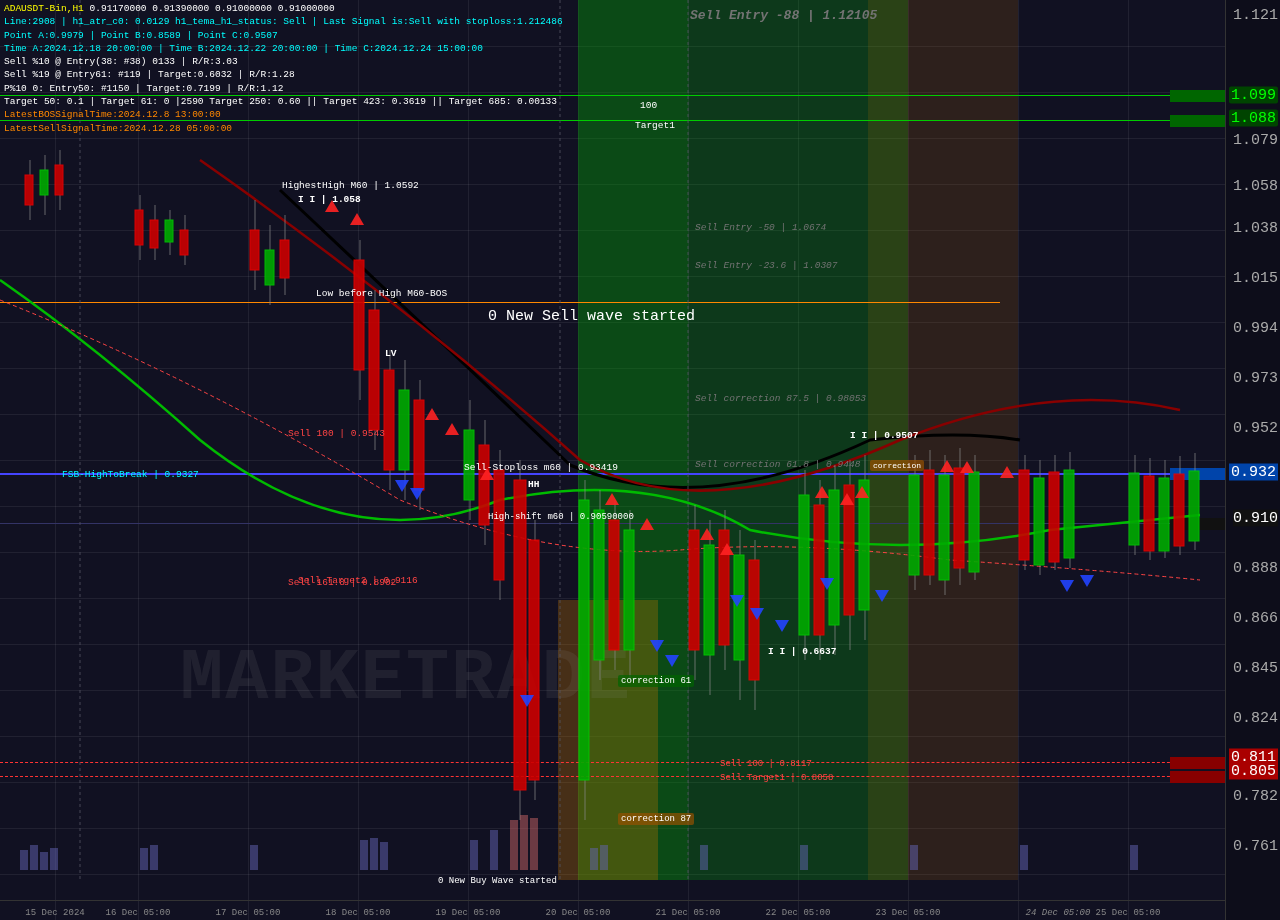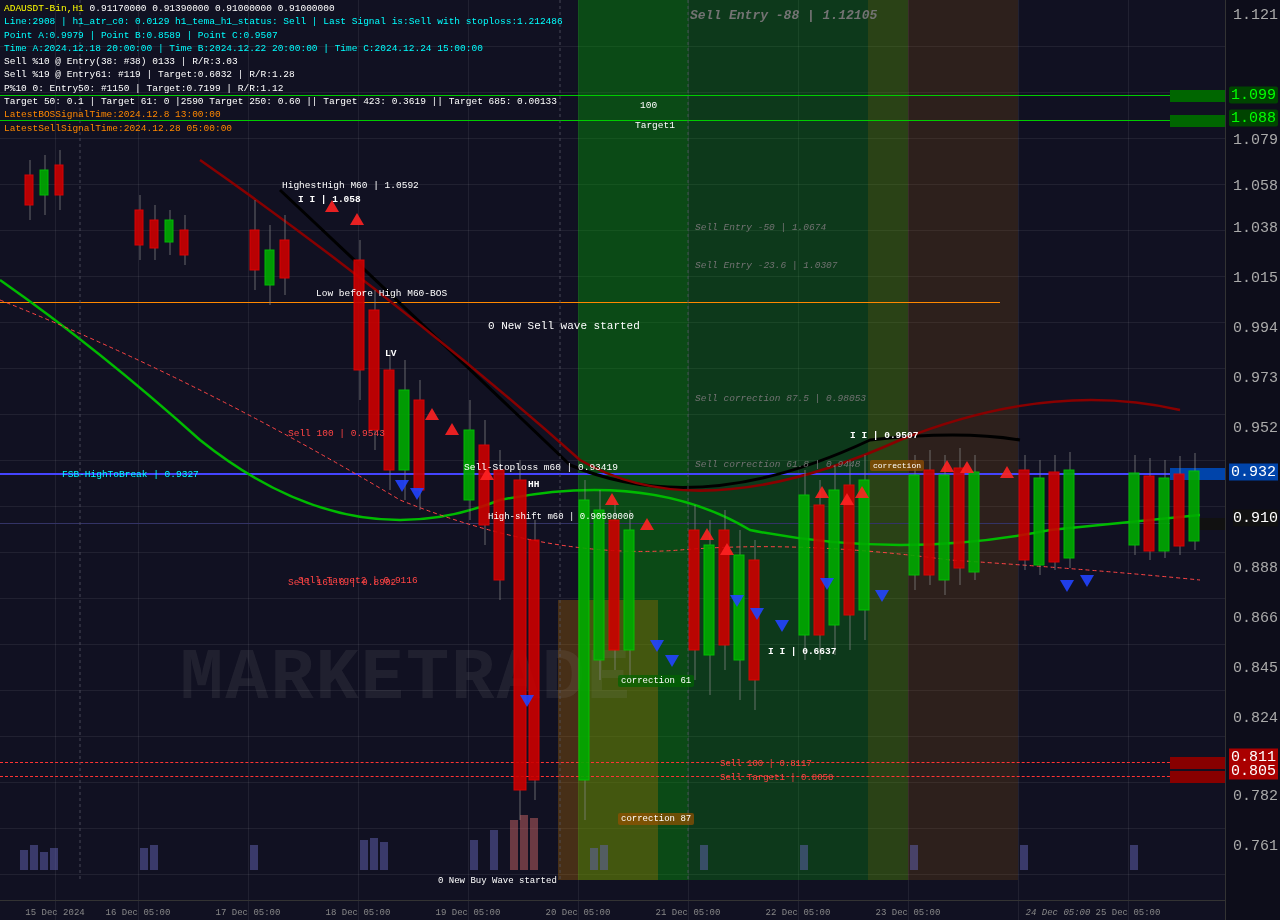--- a/index.html
+++ b/index.html
@@ -460,21 +460,21 @@
 
   <div class="chart-label lbl-green" style="left:695px; top:174px;margin-top:48px;">Sell Entry -50 | 1.0674</div>
 
   <div class="chart-label lbl-green" style="left:695px; top:260px;">Sell Entry -23.6 | 1.0307</div>
 
   <div class="chart-label lbl-white" style="left:282px; top:180px;">HighestHigh  M60 | 1.0592</div>
   <div class="chart-label lbl-white" style="left:298px; top:194px; font-weight:bold;">I I | 1.058</div>
 
   <div class="chart-label lbl-white" style="left:316px; top:288px;">Low before High  M60-BOS</div>
 
-  <div class="chart-label lbl-white" style="left:488px; top:320px; font-size:11px;">0 New Sell wave started</div>
+  <div class="chart-label lbl-white" style="left:488px; top:308px; font-size:15px;">0 New Sell wave started</div>
 
   <div class="chart-label lbl-green" style="left:695px; top:375px;margin-top:18px;">Sell correction 87.5 | 0.98053</div>
 
   <div class="chart-label lbl-white" style="left:850px; top:430px; font-weight:bold;">I I | 0.9507</div>
 
   <div class="chart-label lbl-green" style="left:695px; top:459px;">Sell correction 61.8 | 0.9448</div>
 
   <div class="chart-label lbl-white" style="left:464px; top:462px;">Sell-Stoploss m60 | 0.93419</div>
 
   <div class="chart-label lbl-cyan" style="left:62px; top:469px;">FSB-HighToBreak | 0.9327</div>

